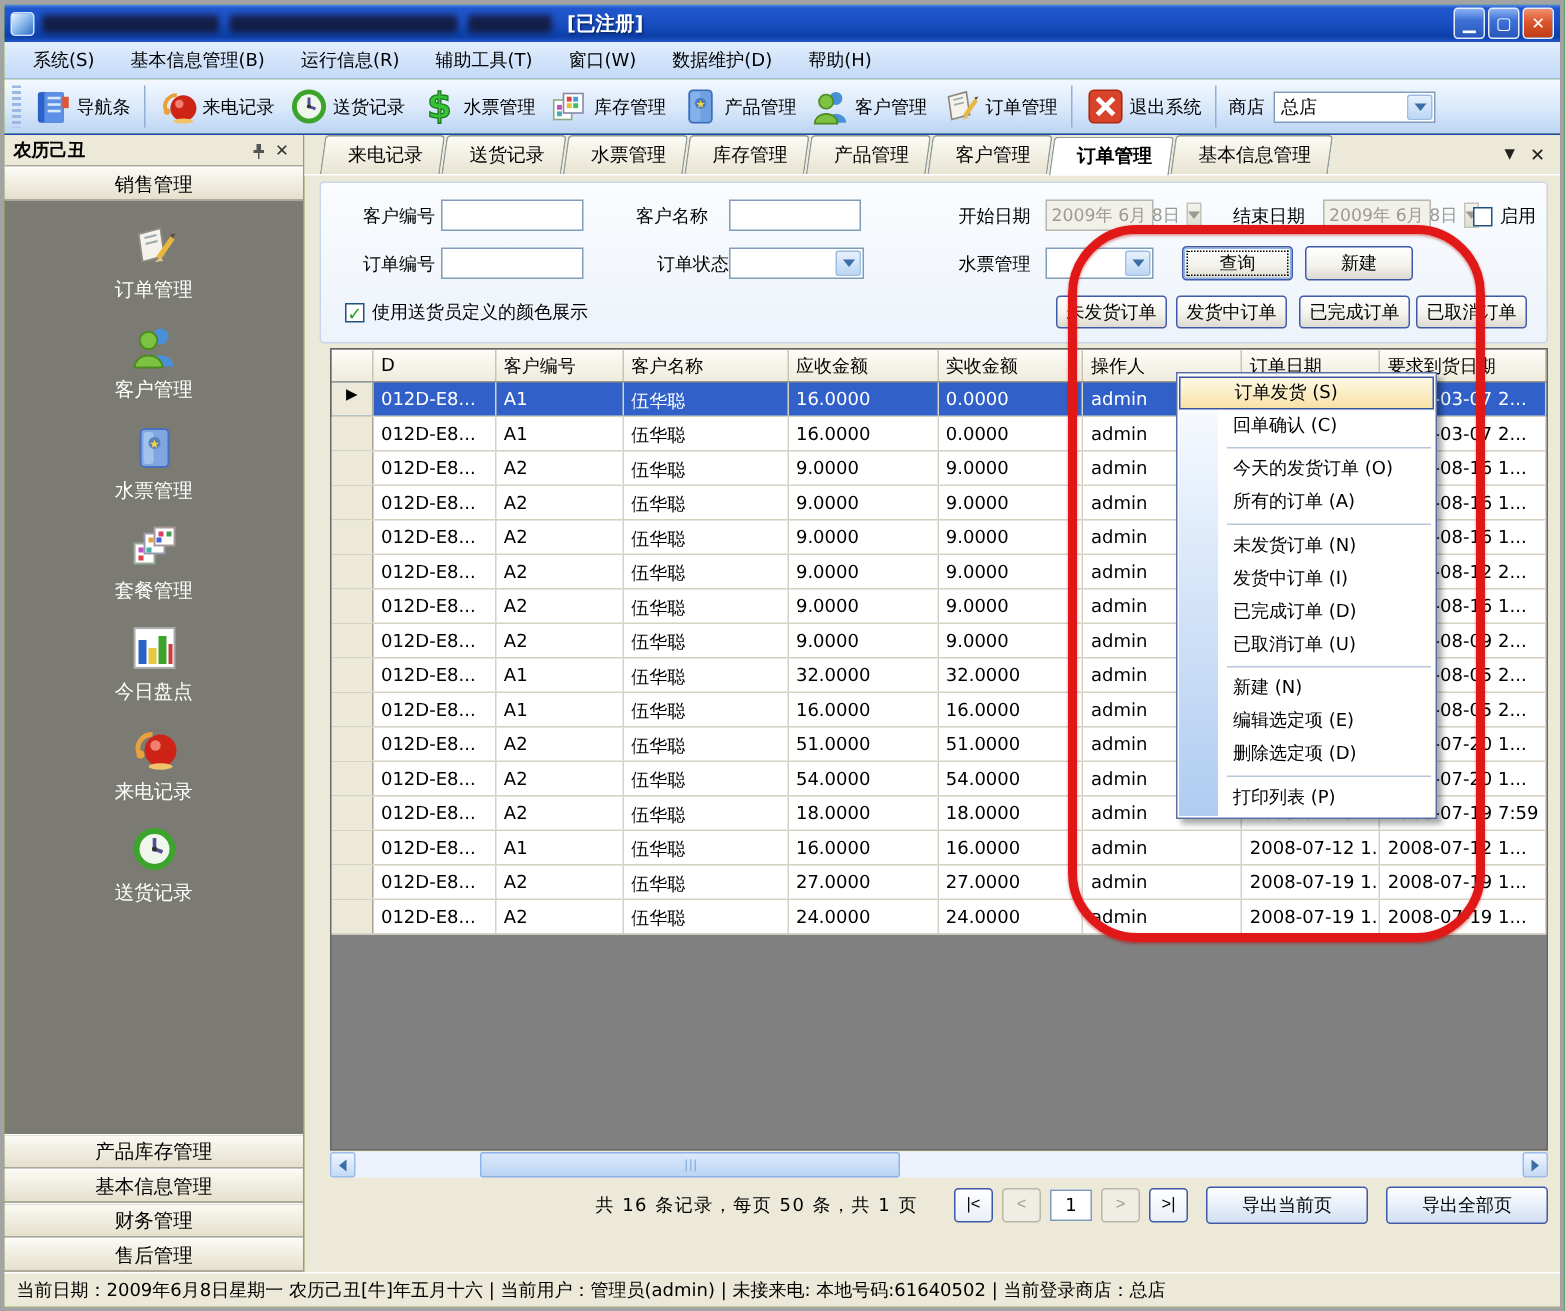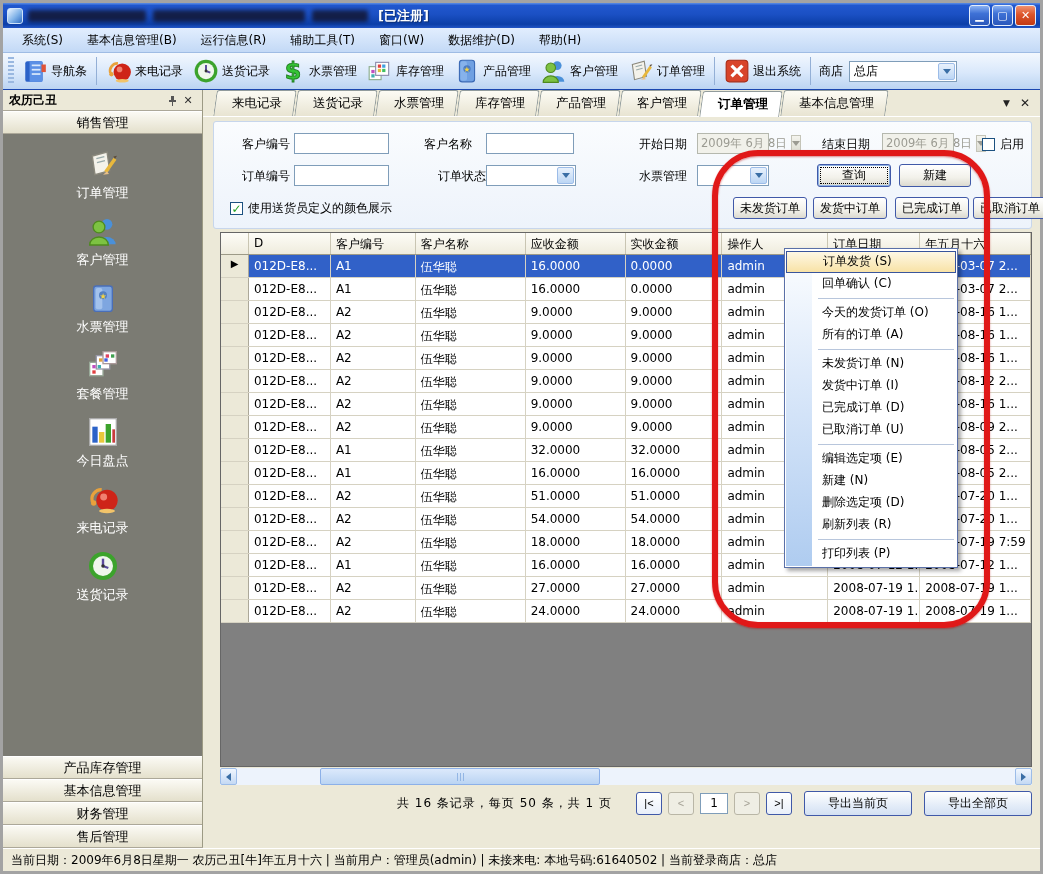--- a/index.html
+++ b/index.html
@@ -77,21 +77,21 @@
   .f-date { position:absolute; height:21px; background:#F1F1EA; border:1px solid #B5B8AE; color:#9B9B92;
     display:flex; align-items:center; }
   .f-date .val { flex:1; padding:0 3px; font-size:11.5px; white-space:nowrap; }
   .f-date .arrow { width:16px; height:17px; margin:1px; background:linear-gradient(180deg,#F4F4EE,#DDDDD2);
     border:1px solid #C4C4B8; display:flex; align-items:center; justify-content:center; }
   .f-combo { position:absolute; height:21px; background:#FFF; border:1px solid #7F9DB9; display:flex; }
   .f-combo .val { flex:1; }
   .f-combo .arrow { width:17px; margin:1px; border:1px solid #9CBCE8; border-radius:2px;
     background:linear-gradient(180deg,#E8F1FC,#BCD6F4); display:flex; align-items:center; justify-content:center; }
   .xpbtn { position:absolute; height:23px; border:1px solid #4059A8; border-radius:3px; font:inherit;
-    background:linear-gradient(180deg,#FFFFFF 0%,#F2F1EA 60%,#DCDAD0 100%); display:flex; align-items:center; justify-content:center;margin-left:29px; }
+    background:linear-gradient(180deg,#FFFFFF 0%,#F2F1EA 60%,#DCDAD0 100%); display:flex; align-items:center; justify-content:center; }
   .xpbtn.focus { box-shadow:0 0 0 1px #8DB2E3 inset; outline:1px dotted #000; outline-offset:-4px; }
   .checkbox { width:13px; height:13px; background:#FFF; border:1px solid #1C5180; display:inline-flex; align-items:center; justify-content:center;
     color:#21A121; font-size:12px; font-weight:bold; }
   .chk-row { position:absolute; display:flex; align-items:center; gap:5px; }
 
   
   .grid-wrap { margin:3px 0 0 17px; width:812px; height:535px; flex:0 0 535px; background:#808080; border:1px solid #666; overflow:hidden; }
   .g-header { display:flex; height:22px; background:linear-gradient(180deg,#FDFCF7,#EFECDD); border-bottom:1px solid #9D9A87; }
   .g-h { border-right:1px solid #C9C5B2; padding:3px 5px 0 5px; white-space:nowrap; overflow:hidden; font-size:12px; }
   .g-row { display:flex; height:23px; background:#FFF; border-bottom:1px solid #D6D2C2; }
@@ -446,21 +446,21 @@
       <div class="grid-wrap">
         <div class="g-header" id="grid-header">
             <div class="g-h" style="width: 28px;"></div>
             <div class="g-h" style="width: 82px;">D</div>
             <div class="g-h" style="width: 85px;">客户编号</div>
             <div class="g-h" style="width: 110px;">客户名称</div>
             <div class="g-h" style="width: 100px;">应收金额</div>
             <div class="g-h" style="width: 97px;">实收金额</div>
             <div class="g-h" style="width: 106px;">操作人</div>
             <div class="g-h" style="width: 92px;">订单日期</div>
-            <div class="g-h" style="width: 111px;">年五月十六</div>
+            <div class="g-h" style="width: 111px;">要求到货日期</div>
           </div>
         <div id="grid-rows">
             <div class="g-row sel">
               <div class="g-c rowsel" style="width: 28px;">▶</div>
               <div class="g-c" style="width: 82px;">012D-E8...</div>
               <div class="g-c" style="width: 85px;">A1</div>
               <div class="g-c" style="width: 110px;">伍华聪</div>
               <div class="g-c" style="width: 100px;">16.0000</div>
               <div class="g-c" style="width: 97px;">0.0000</div>
               <div class="g-c" style="width: 106px;">admin</div>
@@ -673,21 +673,20 @@
     <div class="ctx-item">回单确认 (C)</div>
     <div class="ctx-sep"></div>
     <div class="ctx-item">今天的发货订单 (O)</div>
     <div class="ctx-item">所有的订单 (A)</div>
     <div class="ctx-sep"></div>
     <div class="ctx-item">未发货订单 (N)</div>
     <div class="ctx-item">发货中订单 (I)</div>
     <div class="ctx-item">已完成订单 (D)</div>
     <div class="ctx-item">已取消订单 (U)</div>
     <div class="ctx-sep"></div>
+    <div class="ctx-item">新建 (N)</div>
     <div class="ctx-item">编辑选定项 (E)</div>
-    <div class="ctx-item">新建 (N)</div>
     <div class="ctx-item">删除选定项 (D)</div>
-    <div class="ctx-item">刷新列表 (R)</div>
     <div class="ctx-sep"></div>
     <div class="ctx-item">打印列表 (P)</div>
   </div>
 
 <div class="annot"></div>
 
 </body></html>

